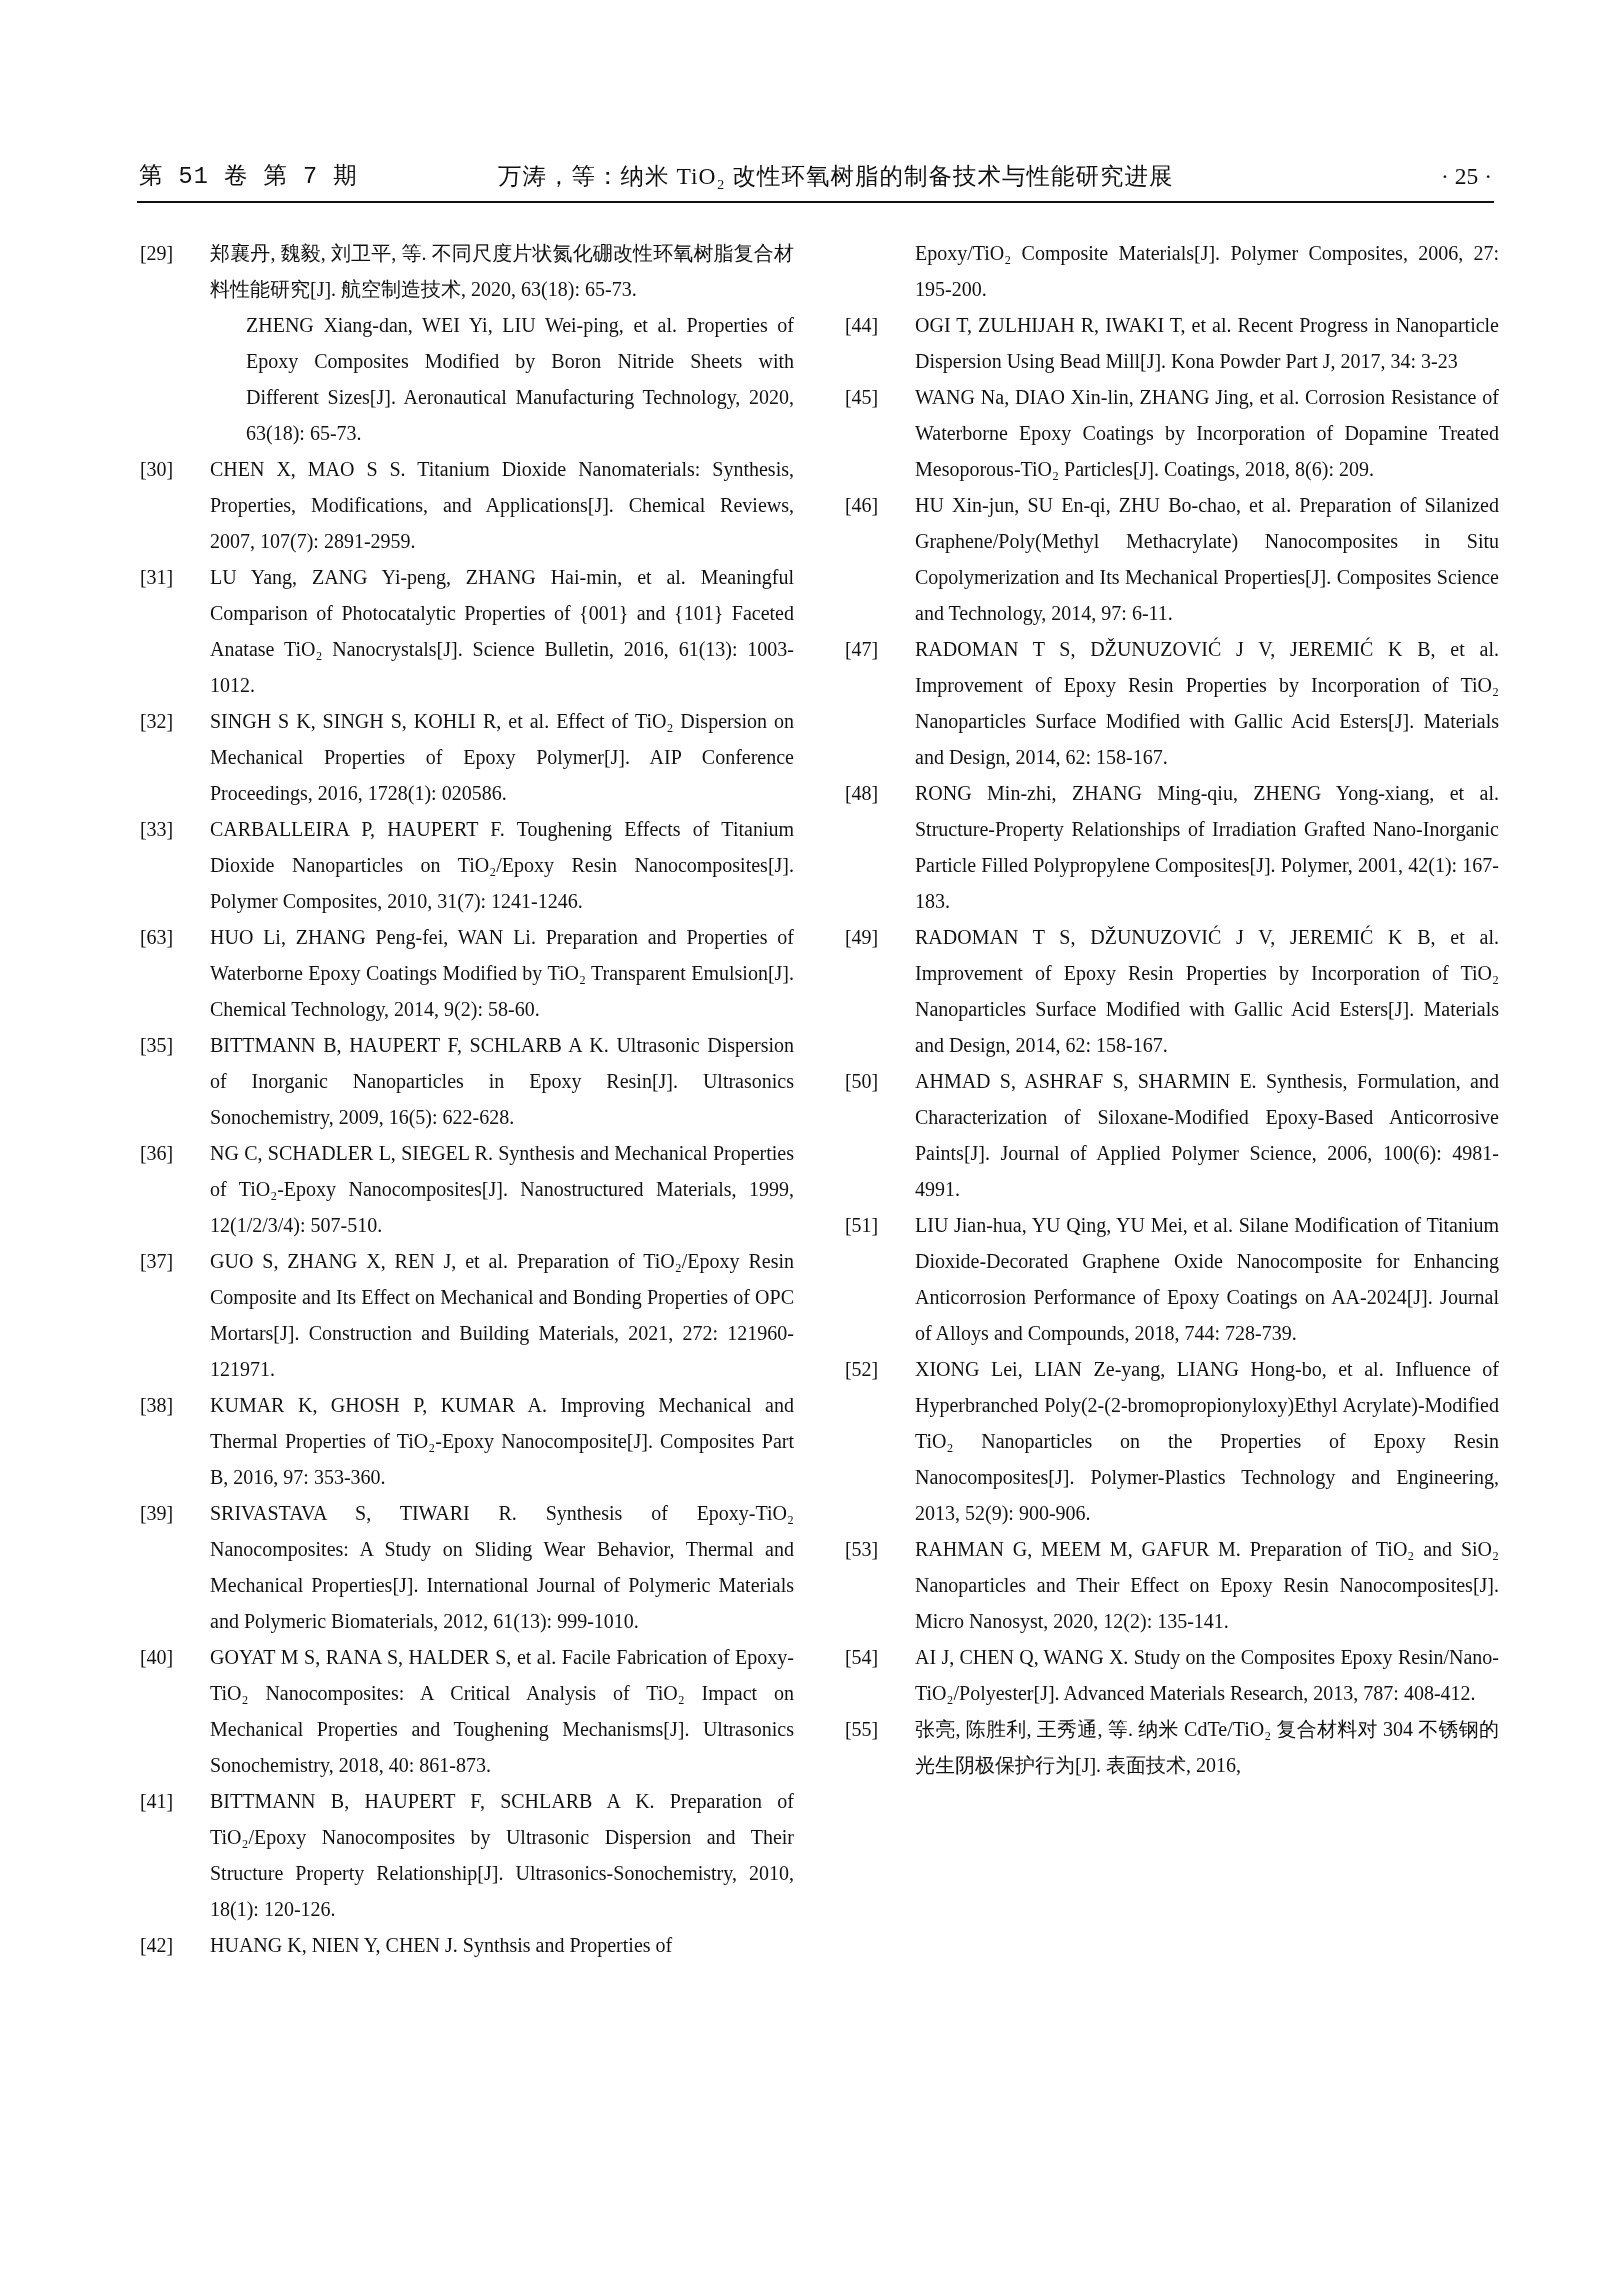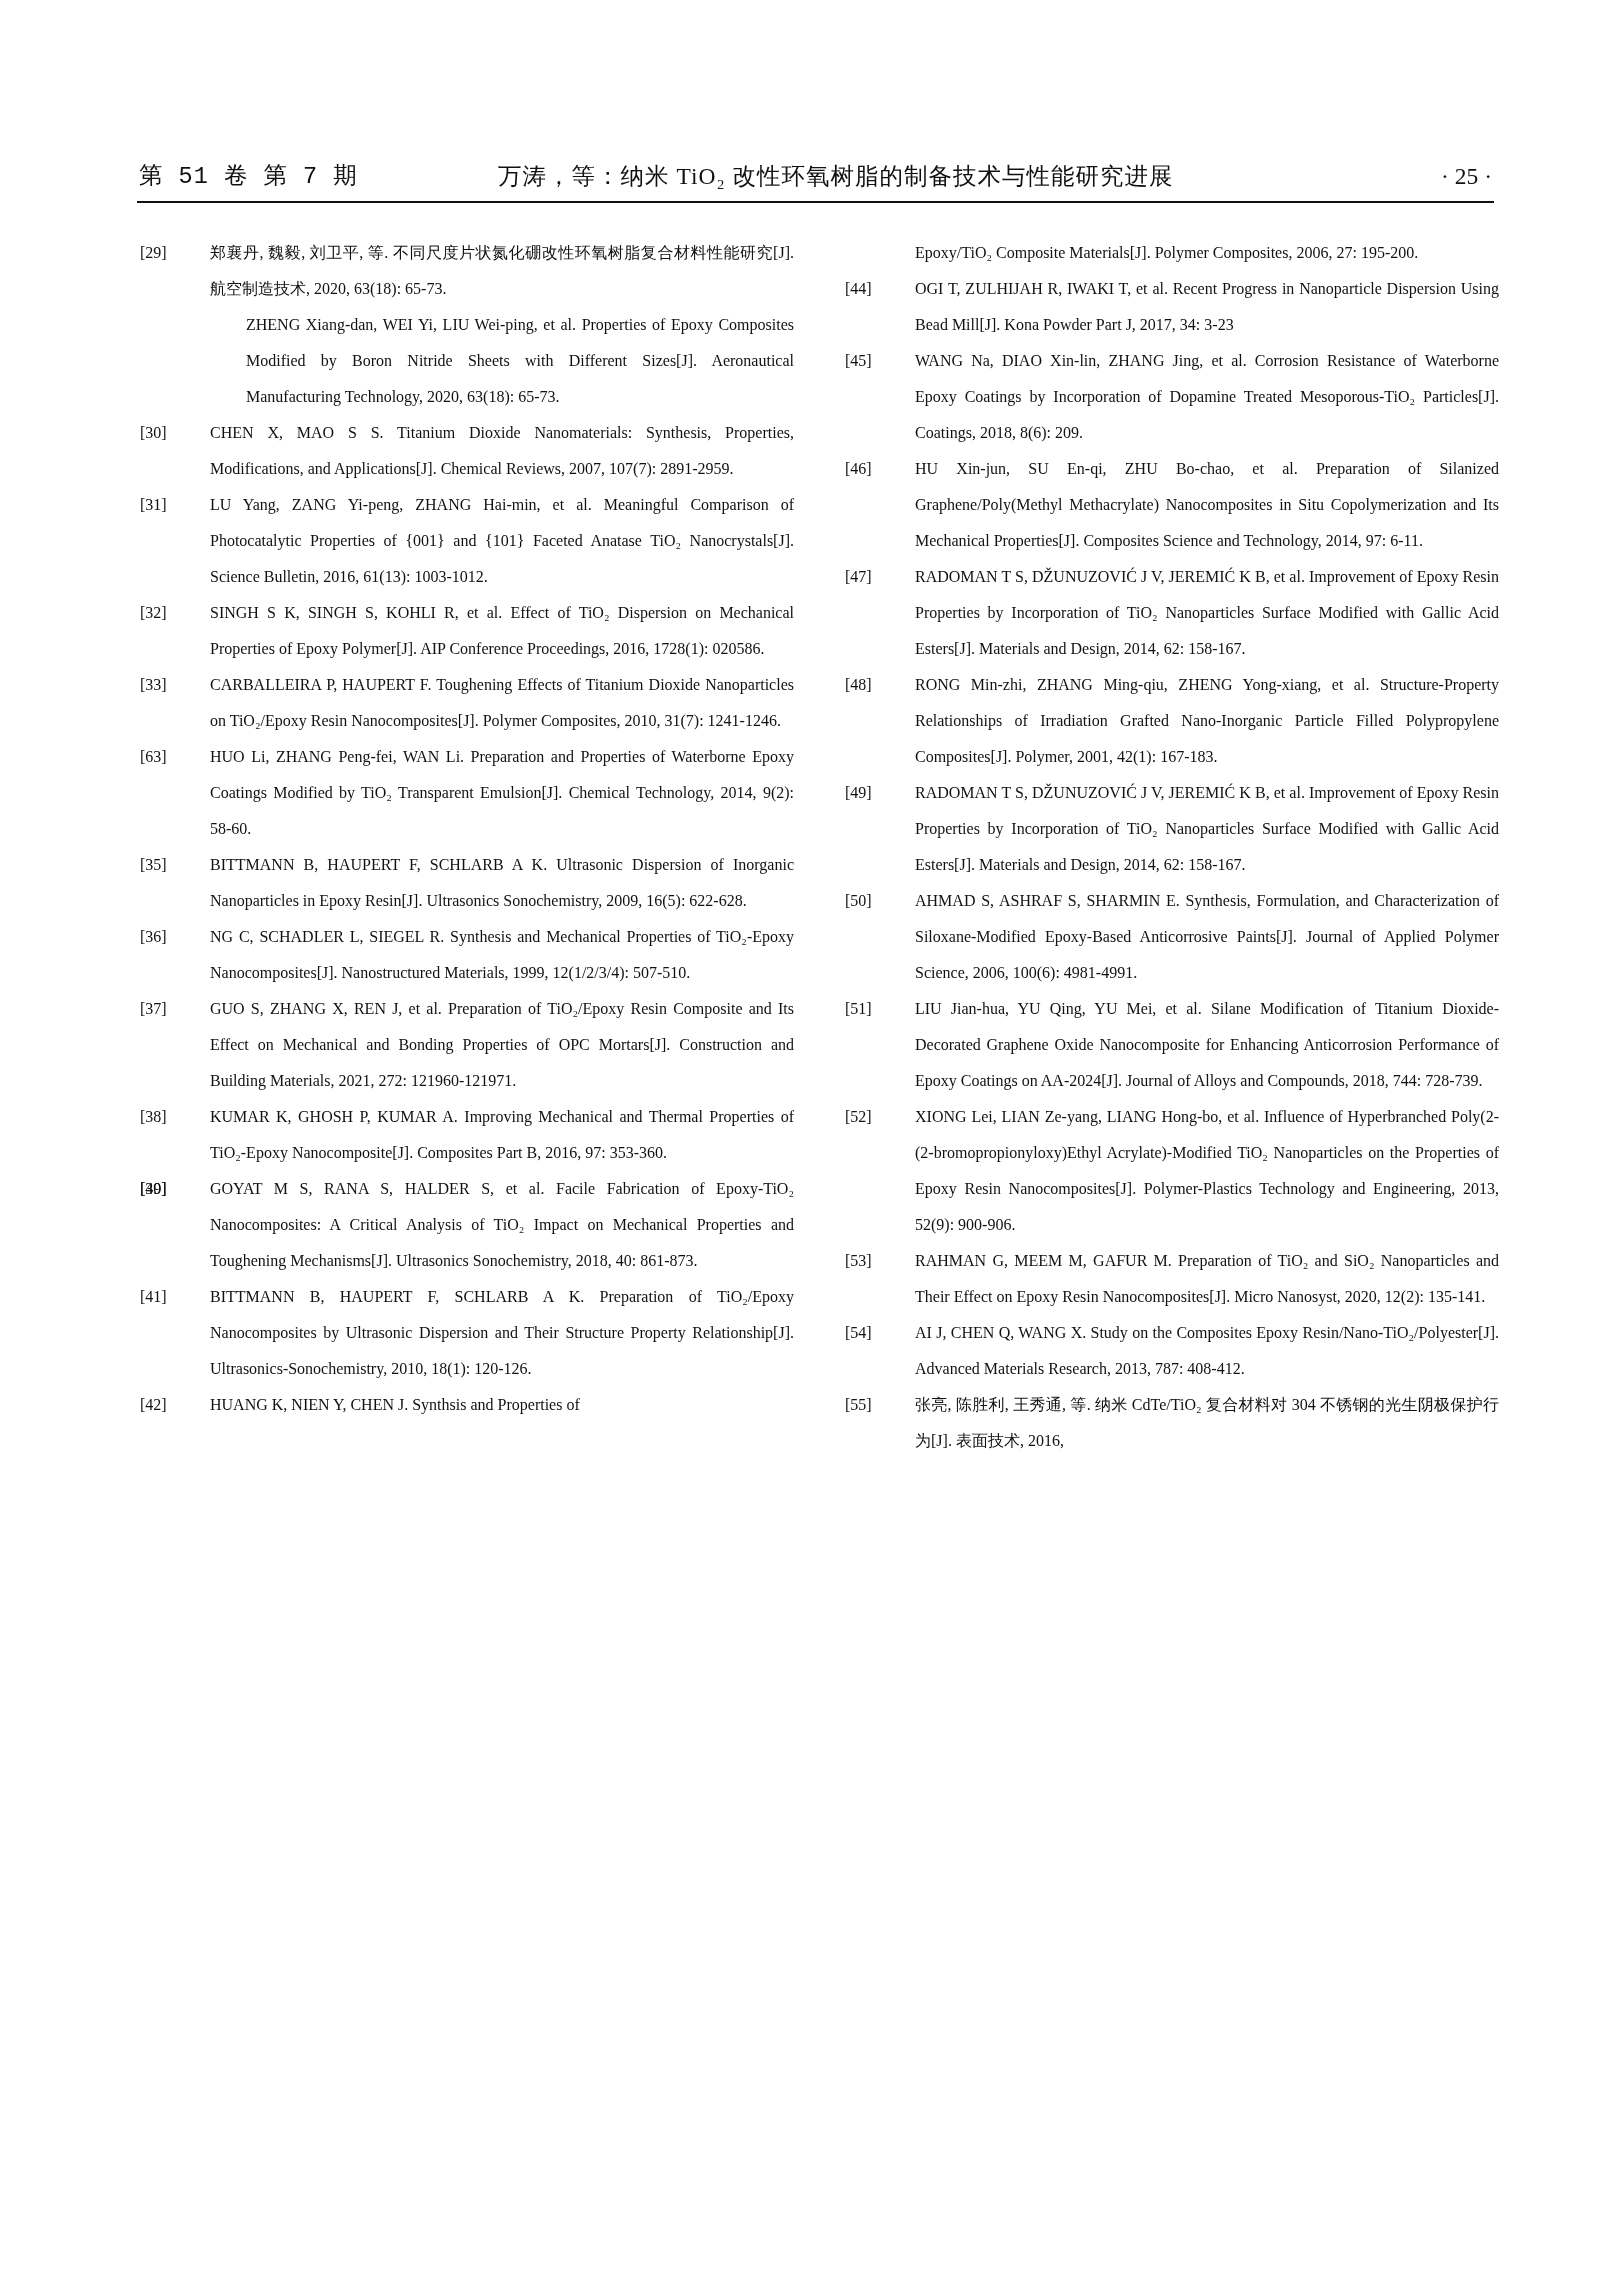--- a/index.html
+++ b/index.html
@@ -7,21 +7,21 @@
          font-family: "Liberation Serif", "DejaVu Serif", serif; color: #111; }
   .header { position: absolute; top: 157px; left: 137px; width: 1357px; height: 39px;
             font-size: 23.5px; line-height: 39px; }
   .header .left { position: absolute; left: 2px; top: 0; letter-spacing: 1px; font-family: Liberation Mono, monospace; }
   .header .center { position: absolute; left: 361px; top: 0; letter-spacing: 1px; }
   .header .right { position: absolute; right: 2px; top: 0; text-align: right; }
   .rule { position: absolute; top: 201px; left: 137px; width: 1357px; height: 2px; background: #111; }
   .col { position: absolute; top: 235px; width: 657px; }
   .col.left { left: 137px; }
   .col.right { left: 842px; }
-  .ref { position: relative; padding-left: 73px; font-size: 16px; line-height: 36px;
+  .ref { position: relative; padding-left: 73px; font-size: 20px; line-height: 36px;
          text-align: justify; }
   .ref .num { position: absolute; left: 2.9px; top: 0; }
   .ref .txt { display: block; }
   .ref .en { display: block; margin-left: 36px; }
 </style>
 </head>
 <body>
 
 <div class="header">
   <span class="left">第 51 卷   第 7 期</span>
@@ -67,20 +67,21 @@
     <div class="ref">
       <span class="num">[37]</span>
       <span class="txt">GUO S, ZHANG X, REN J, et al. Preparation of TiO₂/Epoxy Resin Composite and Its Effect on Mechanical and Bonding Properties of OPC Mortars[J]. Construction and Building Materials, 2021, 272: 121960-121971.</span>
     </div>
     <div class="ref">
       <span class="num">[38]</span>
       <span class="txt">KUMAR K, GHOSH P, KUMAR A. Improving Mechanical and Thermal Properties of TiO₂-Epoxy Nanocomposite[J]. Composites Part B, 2016, 97: 353-360.</span>
     </div>
     <div class="ref">
       <span class="num">[39]</span>
+      <span class="txt">SRIVASTAVA S, TIWARI R. Synthesis of Epoxy-TiO₂ Nanocomposites: A Study on Sliding Wear Behavior, Thermal and Mechanical Properties[J]. International Journal of Polymeric Materials and Polymeric Biomaterials, 2012, 61(13): 999-1010.</span>
     </div>
     <div class="ref">
       <span class="num">[40]</span>
       <span class="txt">GOYAT M S, RANA S, HALDER S, et al. Facile Fabrication of Epoxy-TiO₂ Nanocomposites: A Critical Analysis of TiO₂ Impact on Mechanical Properties and Toughening Mechanisms[J]. Ultrasonics Sonochemistry, 2018, 40: 861-873.</span>
     </div>
     <div class="ref">
       <span class="num">[41]</span>
       <span class="txt">BITTMANN B, HAUPERT F, SCHLARB A K. Preparation of TiO₂/Epoxy Nanocomposites by Ultrasonic Dispersion and Their Structure Property Relationship[J]. Ultrasonics-Sonochemistry, 2010, 18(1): 120-126.</span>
     </div>
     <div class="ref">

